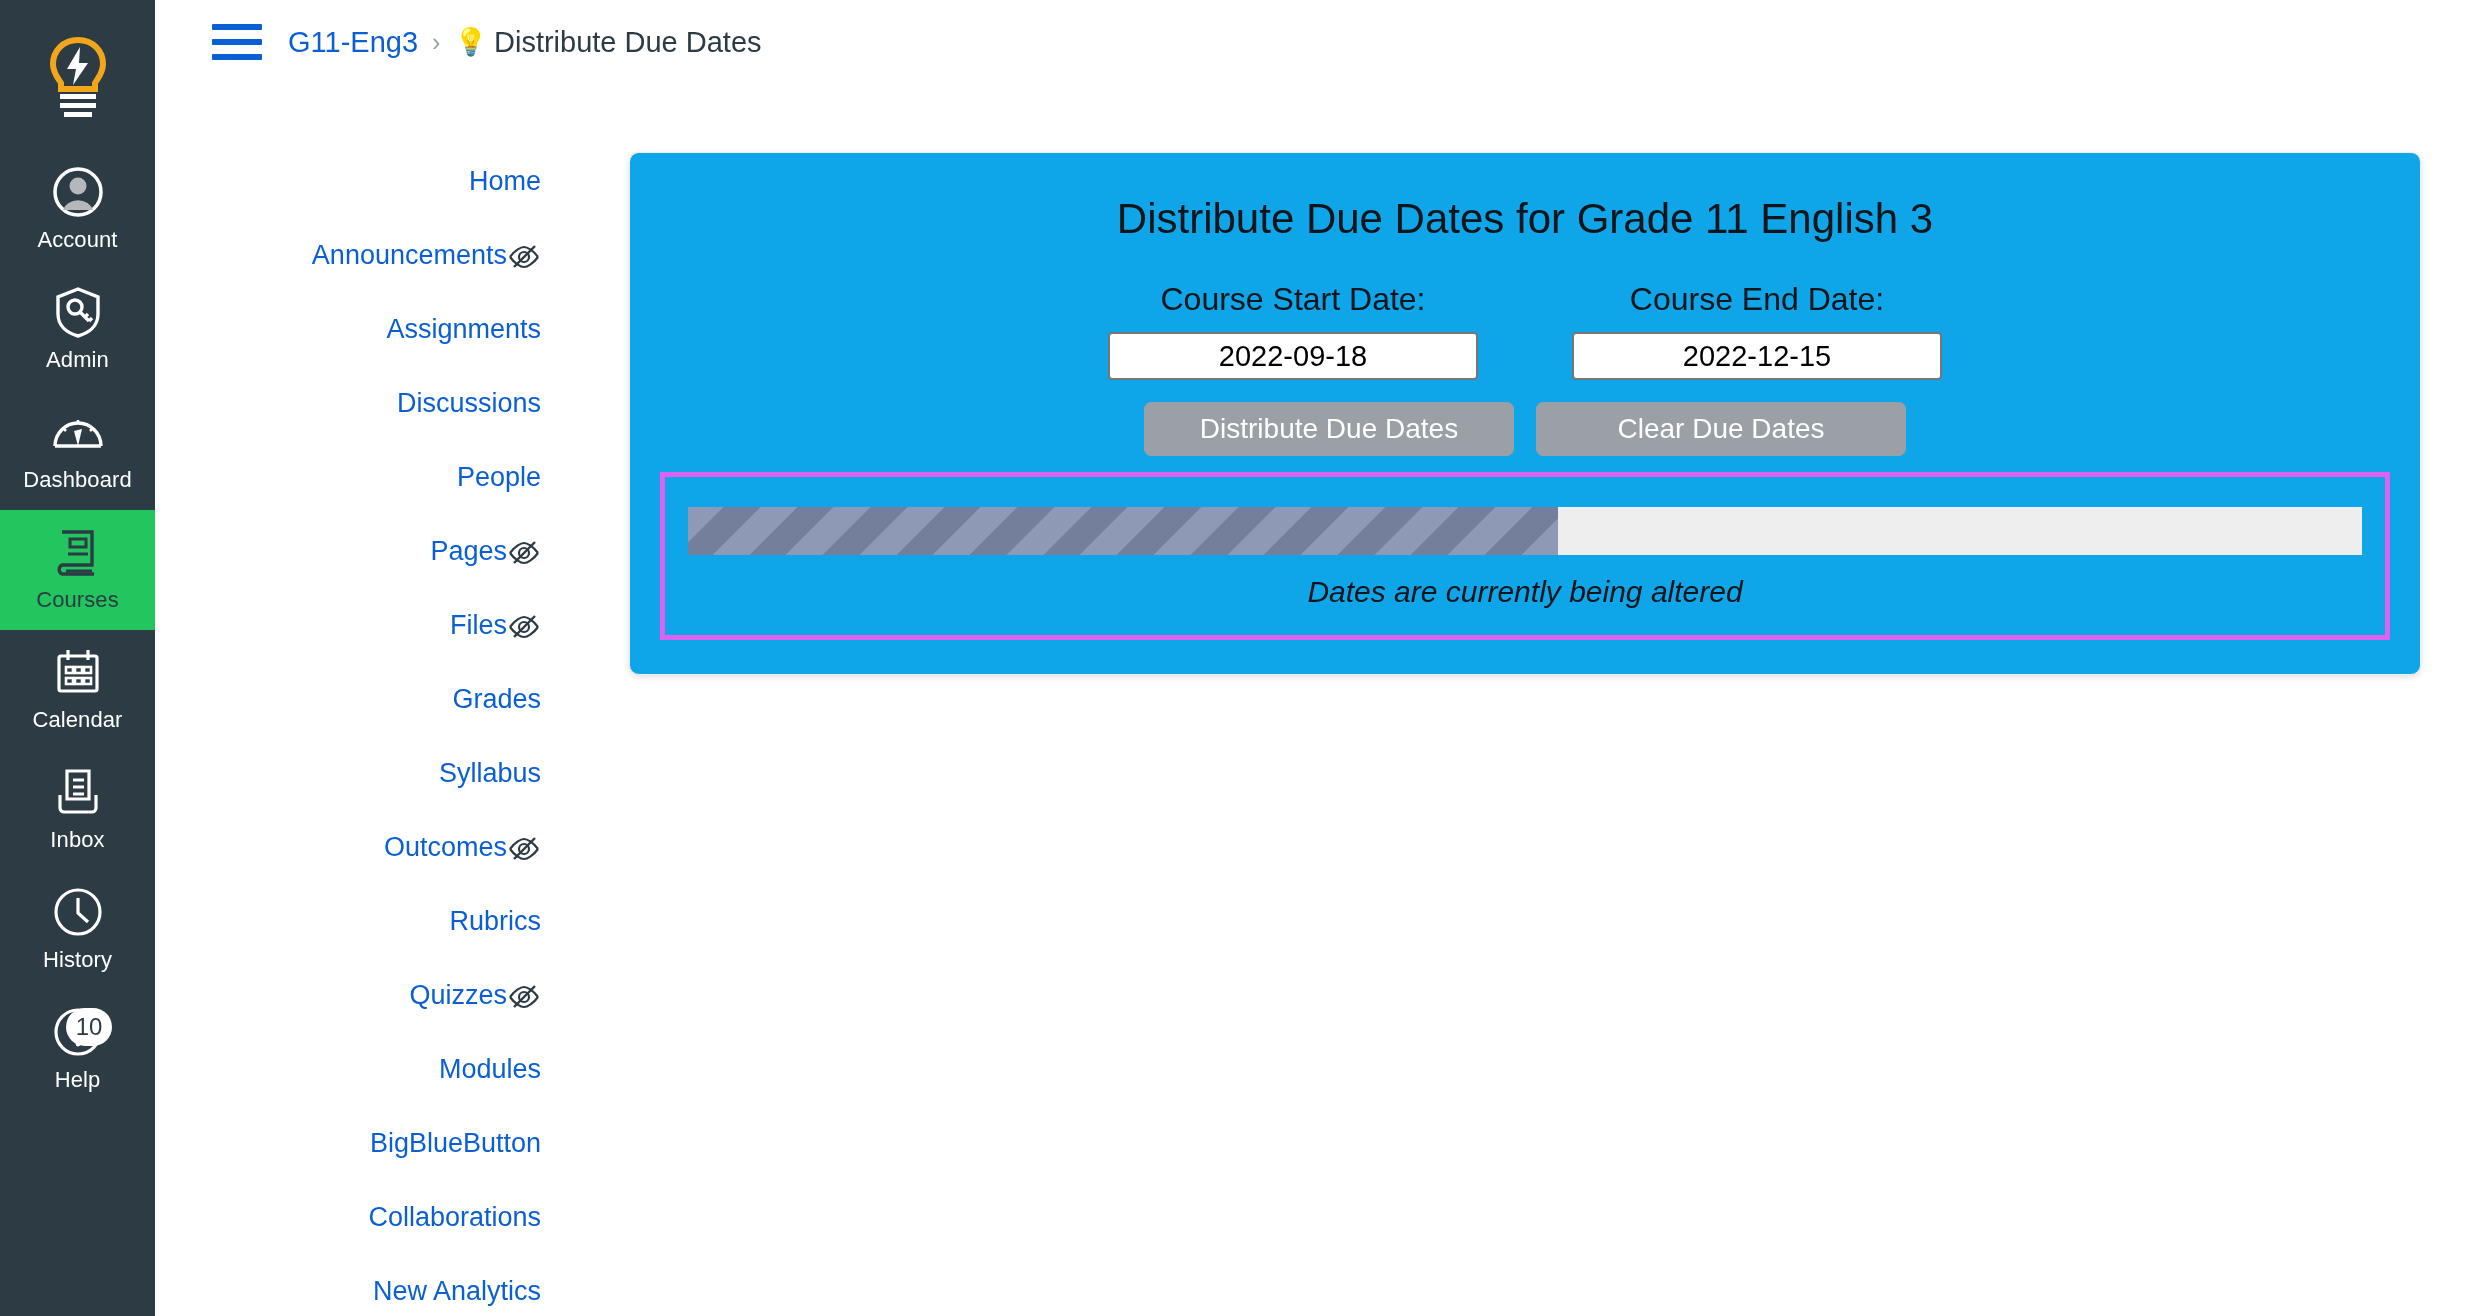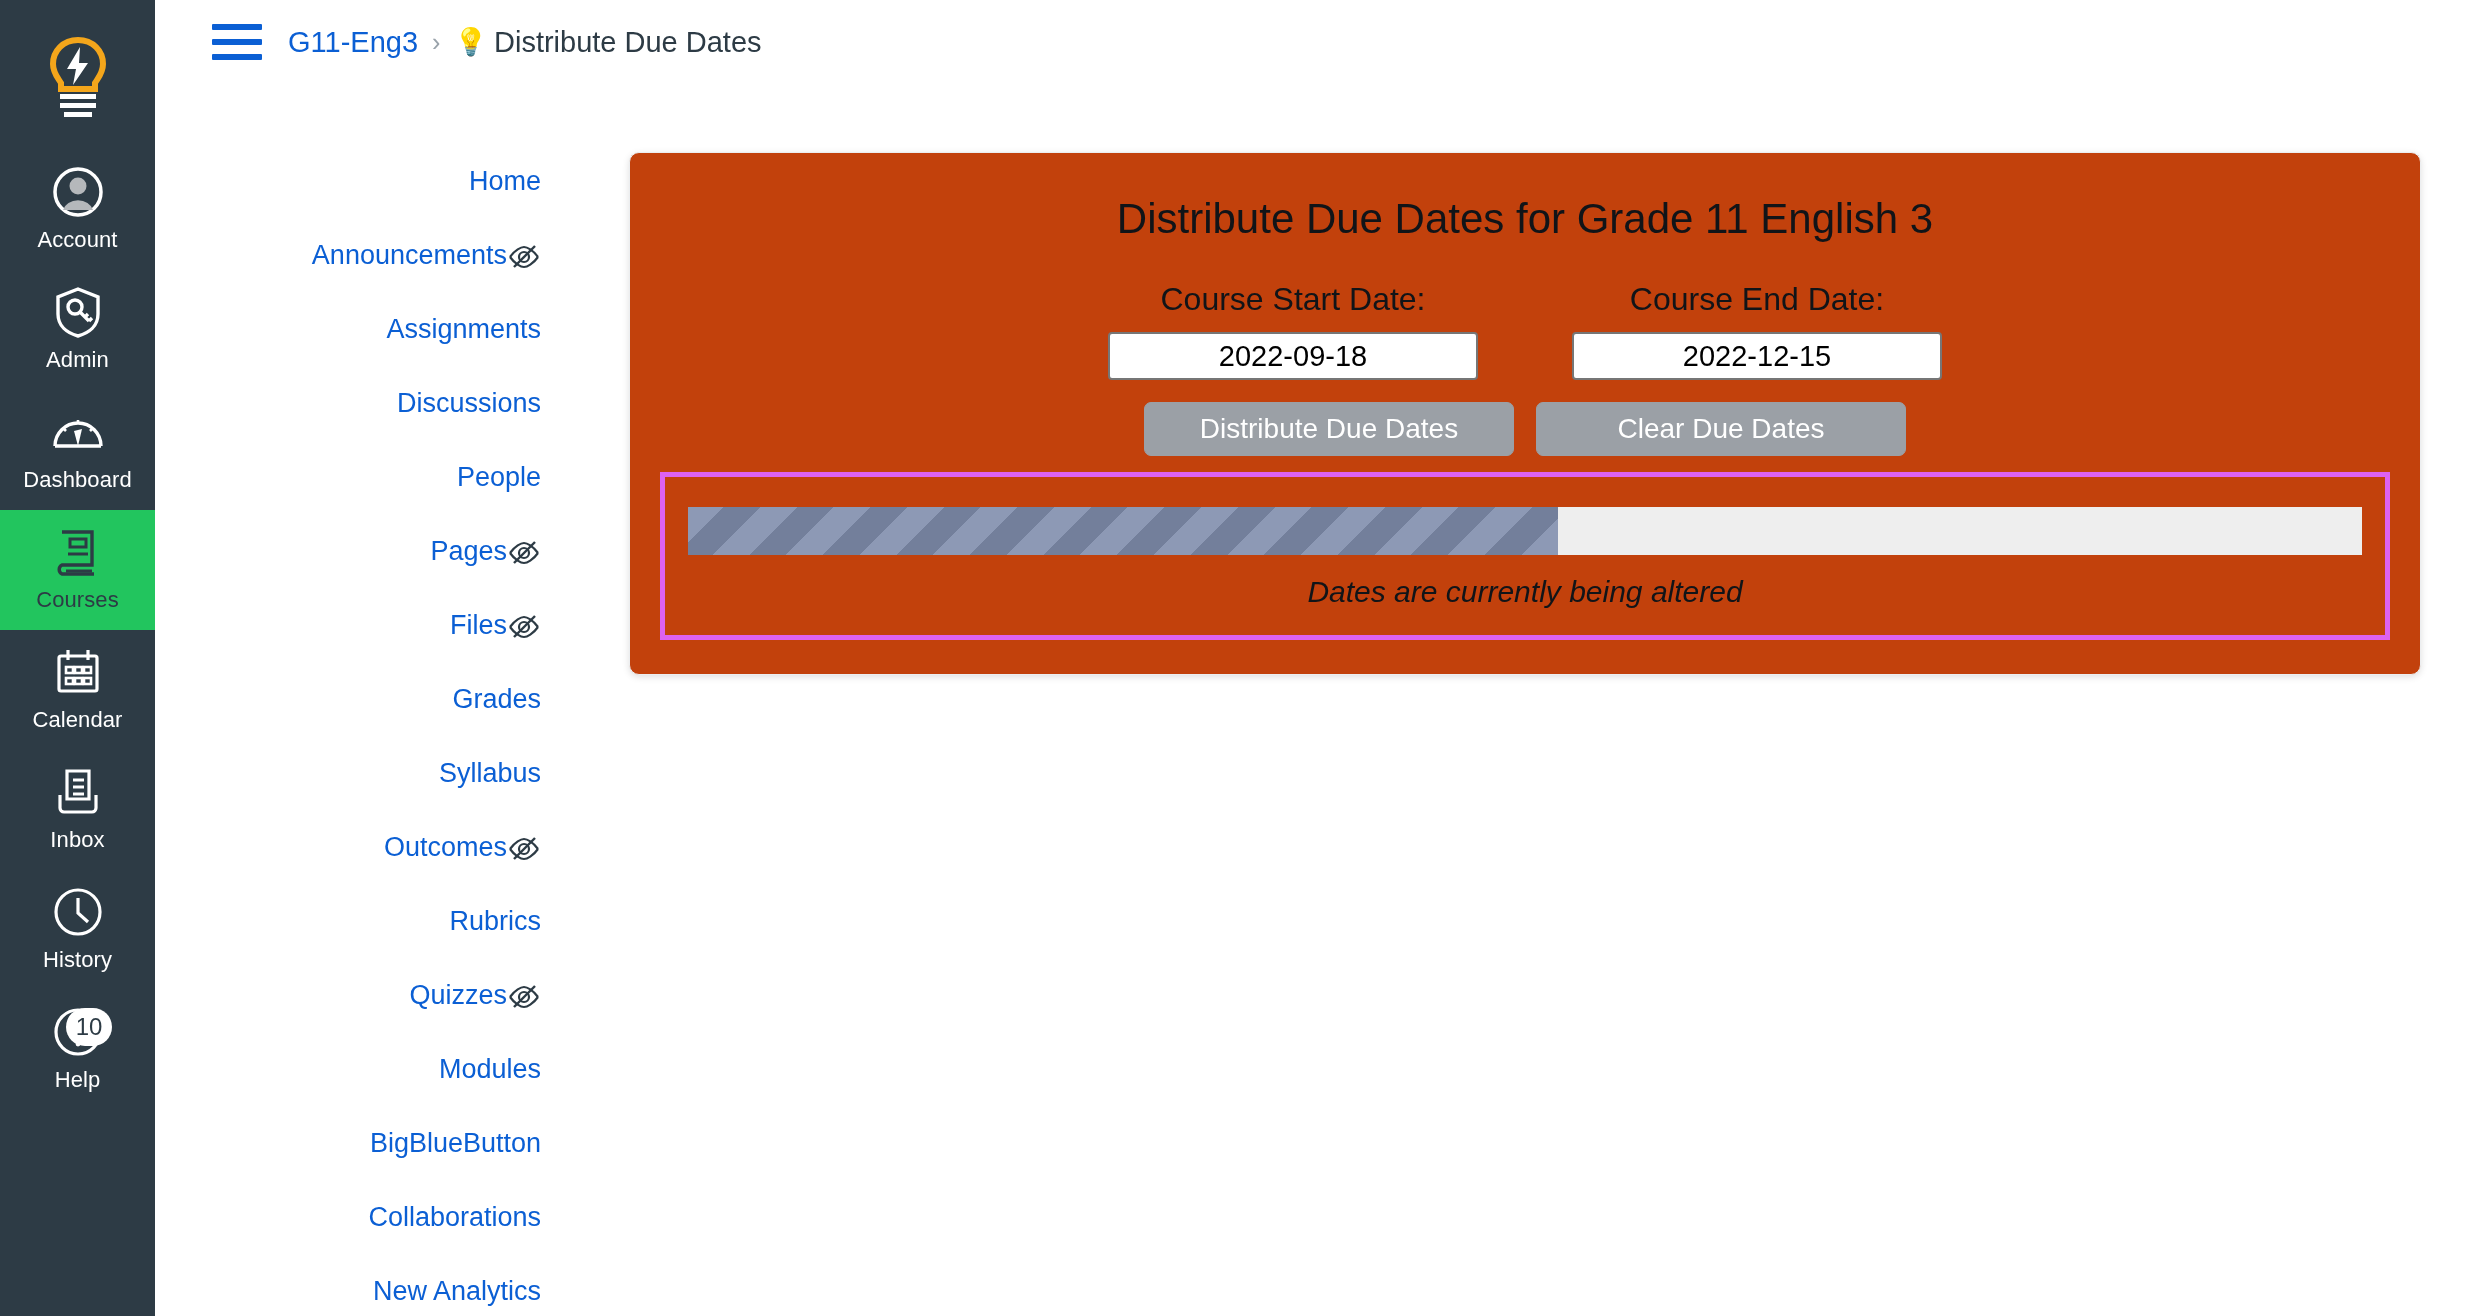--- a/index.html
+++ b/index.html
@@ -80,21 +80,21 @@
     color: #0B5FD4;
     cursor: pointer;
     text-decoration: none;
   }
   .cn-label { white-space: nowrap; }
   .cn-eye { width: 34px; height: 34px; flex-shrink: 0; }
 
   
   .card-wrap { flex: 1; padding: 68px 0 0 22px; padding-right: 45px; }
   .card {
-    background: #c2410c;
+    background: #0ea5e9;
     border: 1px solid #eceef0;
     border-radius: 10px;
     box-shadow: 0 2px 7px rgba(0,0,0,0.13);
     padding: 42px 30px 34px 30px;
   }
   .card-title {
     text-align: center;
     font-size: 42px; font-weight: 400; color: #111418;
     margin-bottom: 38px;
   }

